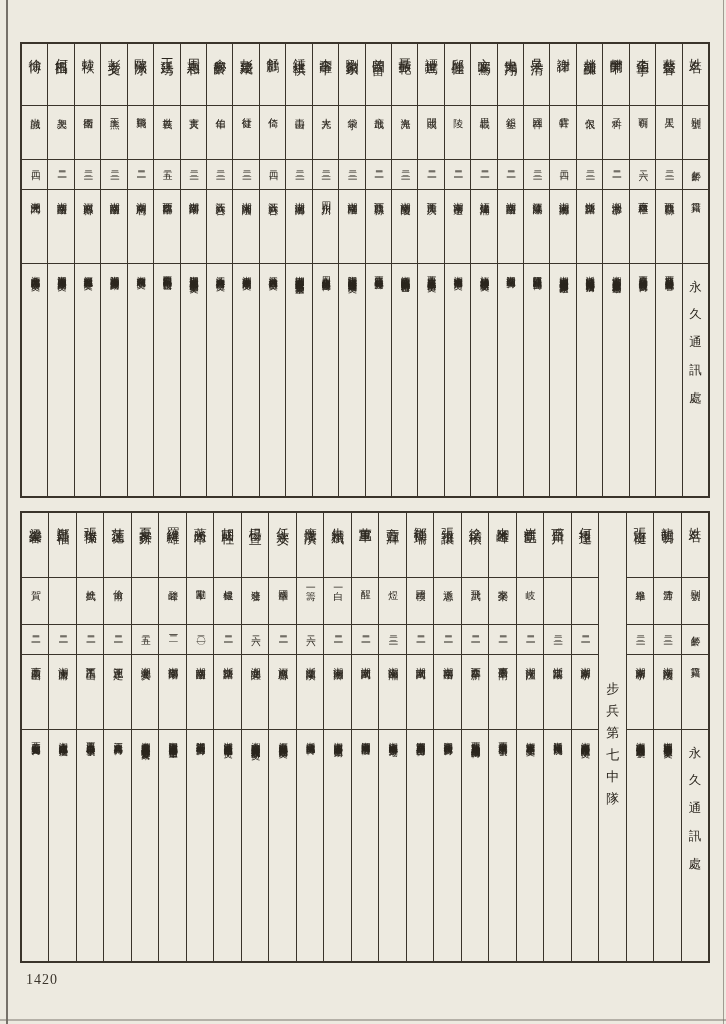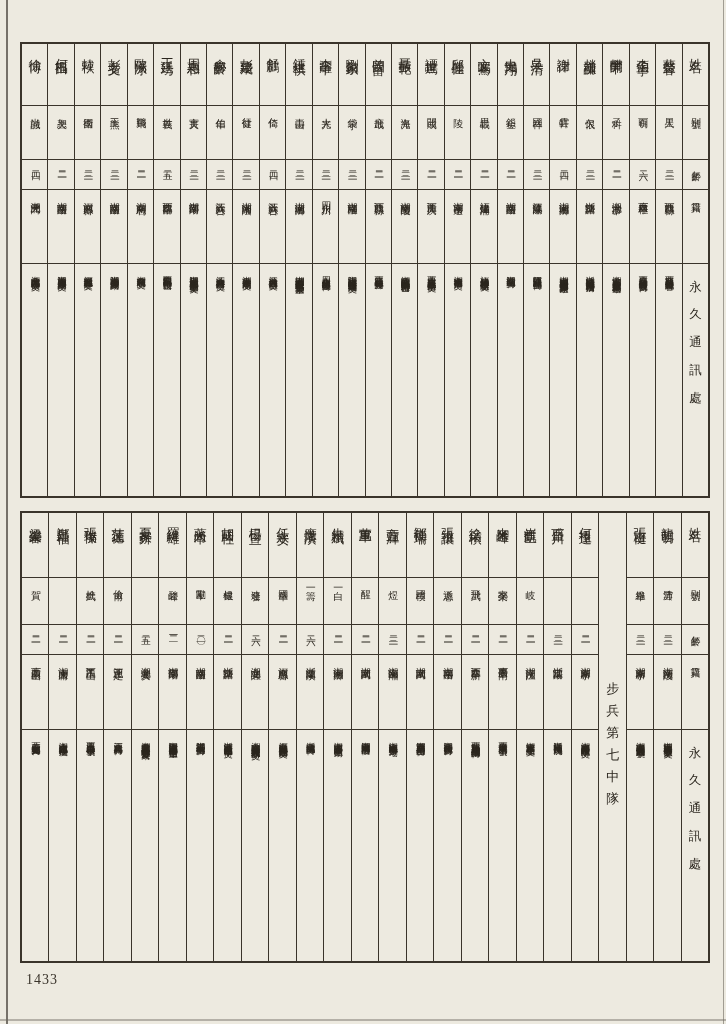--- a/index.html
+++ b/index.html
@@ -905,14 +905,14 @@
         </div>
         <div class="cell c-native">
           <span class="vtext">廣西蒙山</span>
         </div>
         <div class="cell c-addr">
           <span class="vtext">廣西蒙山文墟郵局轉</span>
         </div>
       </div>
     </div>
 
-  <div class="page-num">1433</div>
+  <div class="page-num">1420</div>
 </div>
 
 </body></html>

